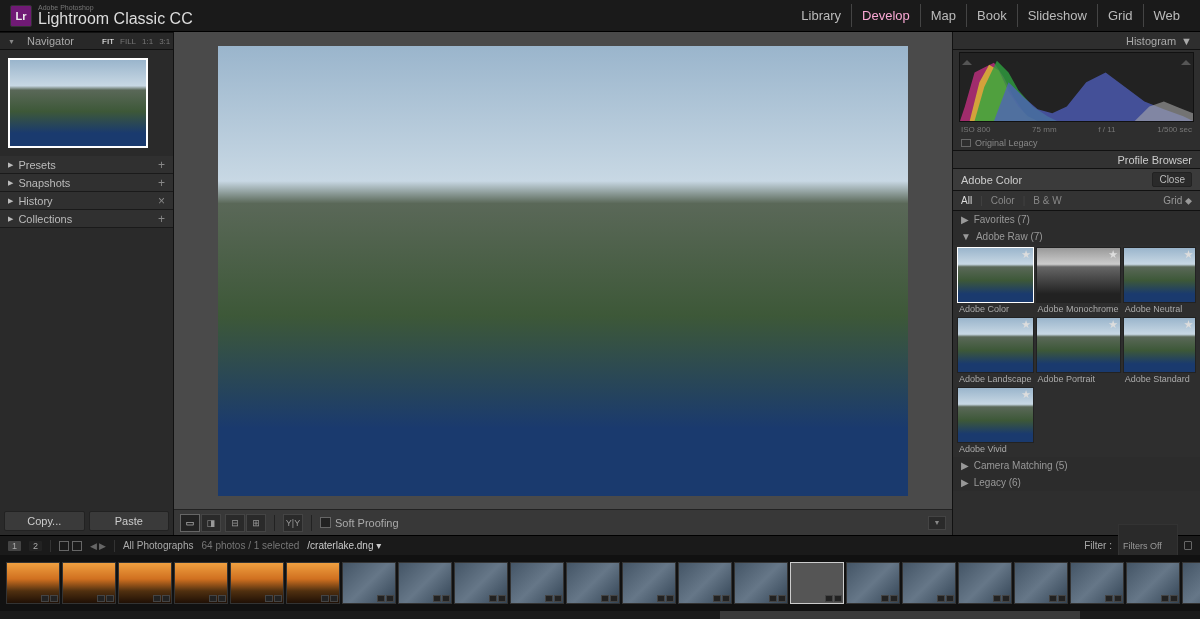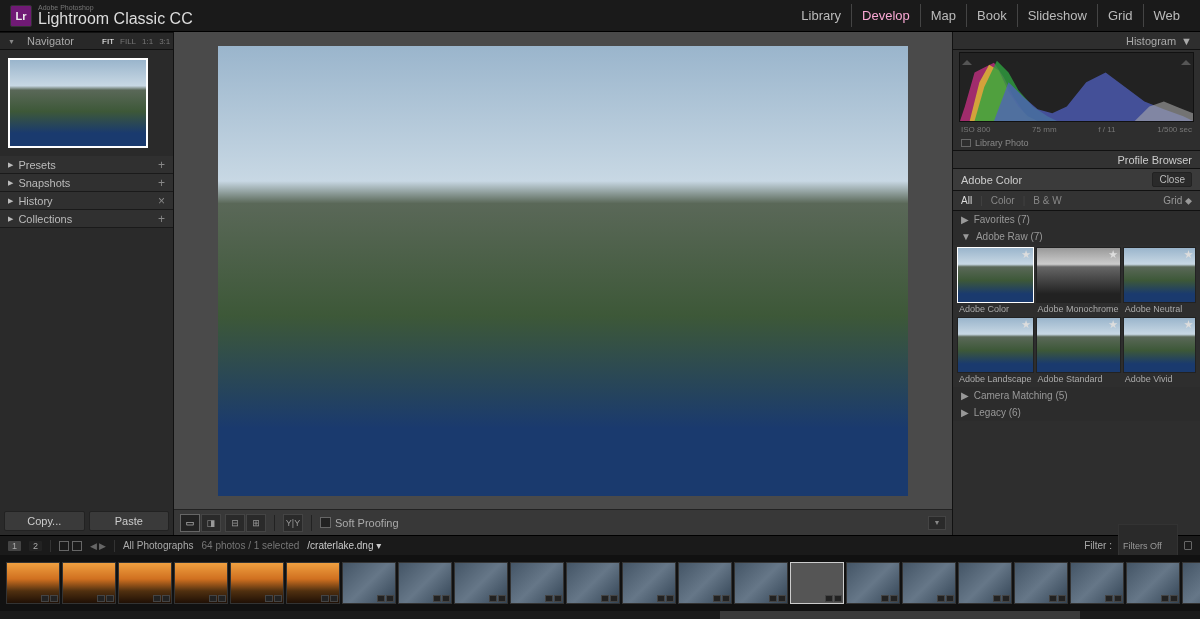--- a/index.html
+++ b/index.html
@@ -217,21 +217,21 @@
           <path d="M180,70 L195,55 L210,50 L225,56 L240,62 L240,70 Z" fill="#aaa" opacity="0.6"></path>
         </svg>
       </div>
       <div class="exif-row">
         <span>ISO 800</span>
         <span>75 mm</span>
         <span>f / 11</span>
         <span>1/500 sec</span>
       </div>
       <div class="orig-row">
-        <span>Library Photo</span>
+        <span>Original Legacy</span>
       </div>
       <div class="profile-browser-hdr">
         <span>Profile Browser</span>
       </div>
       <div class="profile-current">
         <span>Adobe Color</span>
         <span class="close-btn">Close</span>
       </div>
       <div class="filter-row">
         <span class="filter-btn active">All</span>
@@ -266,20 +266,26 @@
           <div class="prof-thumb landscape">
               <div class="prof-star"></div>
             </div>
           <div class="prof-label">Adobe Neutral</div>
         </div>
         <div class="prof-item">
           <div class="prof-thumb landscape">
               <div class="prof-star"></div>
             </div>
           <div class="prof-label">Adobe Landscape</div>
+        </div>
+        <div class="prof-item">
+          <div class="prof-thumb landscape">
+              <div class="prof-star"></div>
+            </div>
+          <div class="prof-label">Adobe Portrait</div>
         </div>
         <div class="prof-item">
           <div class="prof-thumb landscape">
               <div class="prof-star"></div>
             </div>
           <div class="prof-label">Adobe Standard</div>
         </div>
         <div class="prof-item">
           <div class="prof-thumb landscape">
               <div class="prof-star"></div>

